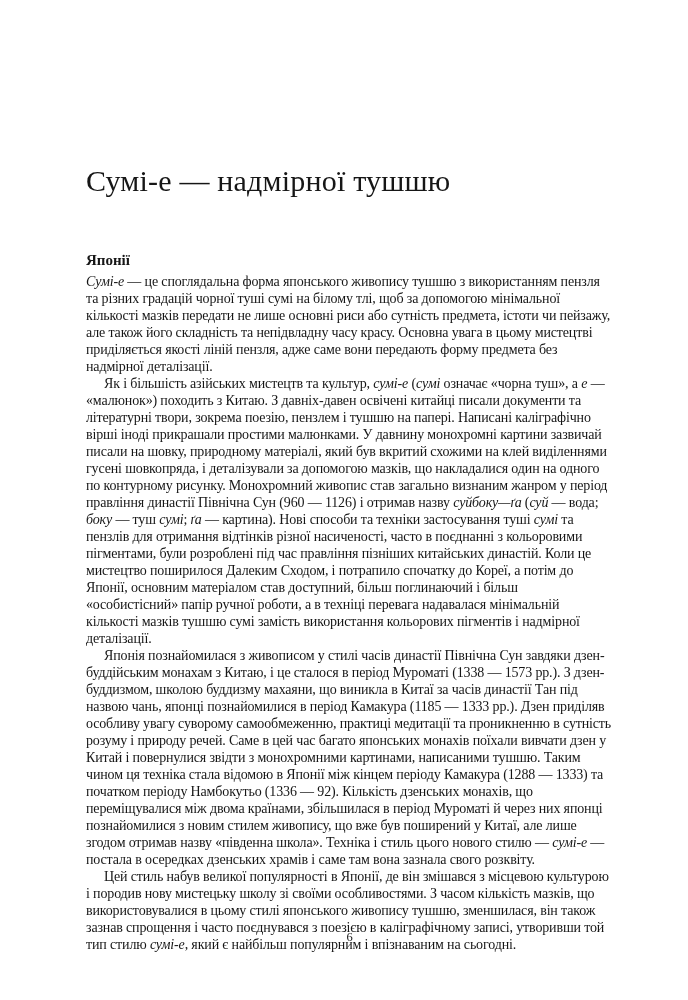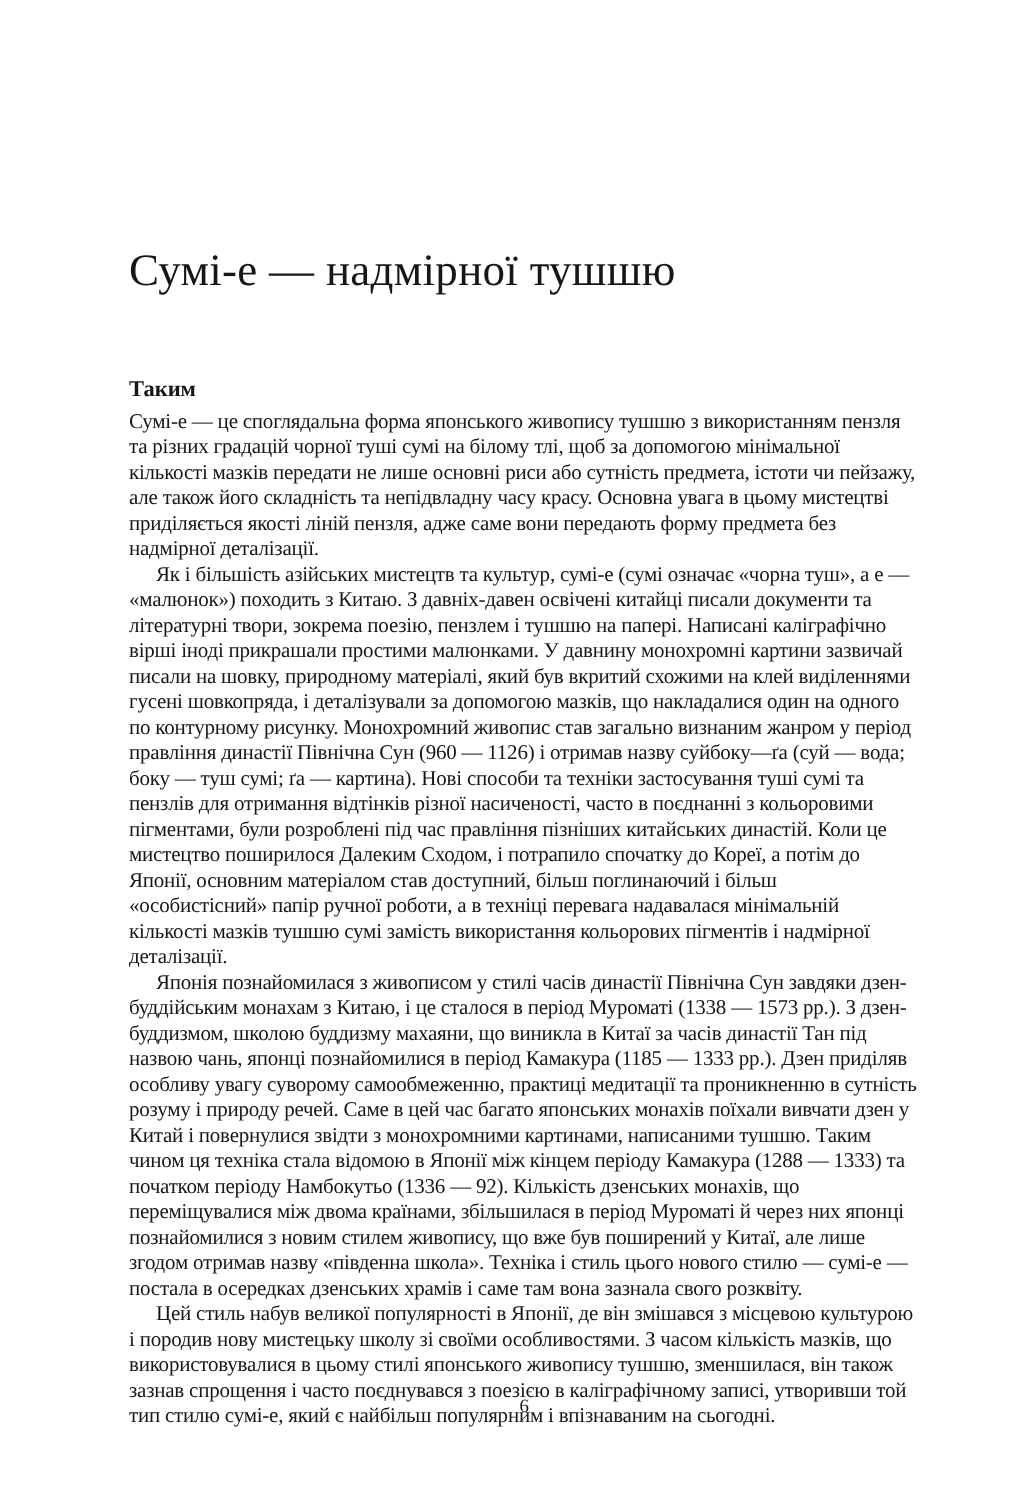--- a/index.html
+++ b/index.html
@@ -50,37 +50,38 @@
     text-align: left;
   }
   .paragraphs p {
     margin: 0;
     padding: 0;
   }
   .paragraphs p.indent {
     text-indent: 18px;
   }
   .paragraphs .italic {
+    font-style: italic;
   }
   .page-number {
     position: absolute;
     left: 0;
     top: 930px;
     width: 527px;
     text-align: center;
     font-size: 12.5px;
   }
 </style>
 </head>
 <body style="background: rgb(255, 255, 255);">
 
 <div class="page" style="color: rgb(22, 22, 22);">
   <h1 class="title">Сумі-е — надмірної тушшю</h1>
 
-  <h2 class="section-heading">Таким</h2>
+  <h2 class="section-heading">Японії</h2>
 
   <div class="paragraphs">
       <p class=""><span class="italic">Сумі-е</span><span> — це споглядальна форма японського живопису тушшю з використанням пензля та різних градацій чорної туші сумі на білому тлі, щоб за допомогою мінімальної кількості мазків передати не лише основні риси або сутність предмета, істоти чи пейзажу, але також його складність та непідвладну часу красу. Основна увага в цьому мистецтві приділяється якості ліній пензля, адже саме вони передають форму предмета без надмірної деталізації.</span></p>
       <p class="indent"><span>Як і більшість азійських мистецтв та культур, </span><span class="italic">сумі-е</span><span> (</span><span class="italic">сумі</span><span> означає «чорна туш», а </span><span class="italic">е</span><span> — «малюнок») походить з Китаю. З давніх-давен освічені китайці писали документи та літературні твори, зокрема поезію, пензлем і тушшю на папері. Написані каліграфічно вірші іноді прикрашали простими малюнками. У давнину монохромні картини зазвичай писали на шовку, природному матеріалі, який був вкритий схожими на клей виділеннями гусені шовкопряда, і деталізували за допомогою мазків, що накладалися один на одного по контурному рисунку. Монохромний живопис став загально визнаним жанром у період правління династії Північна Сун (960 — 1126) і отримав назву </span><span class="italic">суйбоку—ґа</span><span> (</span><span class="italic">суй</span><span> — вода; </span><span class="italic">боку</span><span> — туш </span><span class="italic">сумі</span><span>; </span><span class="italic">ґа</span><span> — картина). Нові способи та техніки застосування туші </span><span class="italic">сумі</span><span> та пензлів для отримання відтінків різної насиченості, часто в поєднанні з кольоровими пігментами, були розроблені під час правління пізніших китайських династій. Коли це мистецтво поширилося Далеким Сходом, і потрапило спочатку до Кореї, а потім до Японії, основним матеріалом став доступний, більш поглинаючий і більш «особистісний» папір ручної роботи, а в техніці перевага надавалася мінімальній кількості мазків тушшю сумі замість використання кольорових пігментів і надмірної деталізації.</span></p>
       <p class="indent"><span>Японія познайомилася з живописом у стилі часів династії Північна Сун завдяки дзен-буддійським монахам з Китаю, і це сталося в період Муроматі (1338 — 1573 рр.). З дзен-буддизмом, школою буддизму махаяни, що виникла в Китаї за часів династії Тан під назвою чань, японці познайомилися в період Камакура (1185 — 1333 рр.). Дзен приділяв особливу увагу суворому самообмеженню, практиці медитації та проникненню в сутність розуму і природу речей. Саме в цей час багато японських монахів поїхали вивчати дзен у Китай і повернулися звідти з монохромними картинами, написаними тушшю. Таким чином ця техніка стала відомою в Японії між кінцем періоду Камакура (1288 — 1333) та початком періоду Намбокутьо (1336 — 92). Кількість дзенських монахів, що переміщувалися між двома країнами, збільшилася в період Муроматі й через них японці познайомилися з новим стилем живопису, що вже був поширений у Китаї, але лише згодом отримав назву «південна школа». Техніка і стиль цього нового стилю — </span><span class="italic">сумі-е</span><span> — постала в осередках дзенських храмів і саме там вона зазнала свого розквіту.</span></p>
       <p class="indent"><span>Цей стиль набув великої популярності в Японії, де він змішався з місцевою культурою і породив нову мистецьку школу зі своїми особливостями. З часом кількість мазків, що використовувалися в цьому стилі японського живопису тушшю, зменшилася, він також зазнав спрощення і часто поєднувався з поезією в каліграфічному записі, утворивши той тип стилю </span><span class="italic">сумі-е</span><span>, який є найбільш популярним і впізнаваним на сьогодні.</span></p>
     </div>
 
   <div class="page-number">6</div>
 </div>

